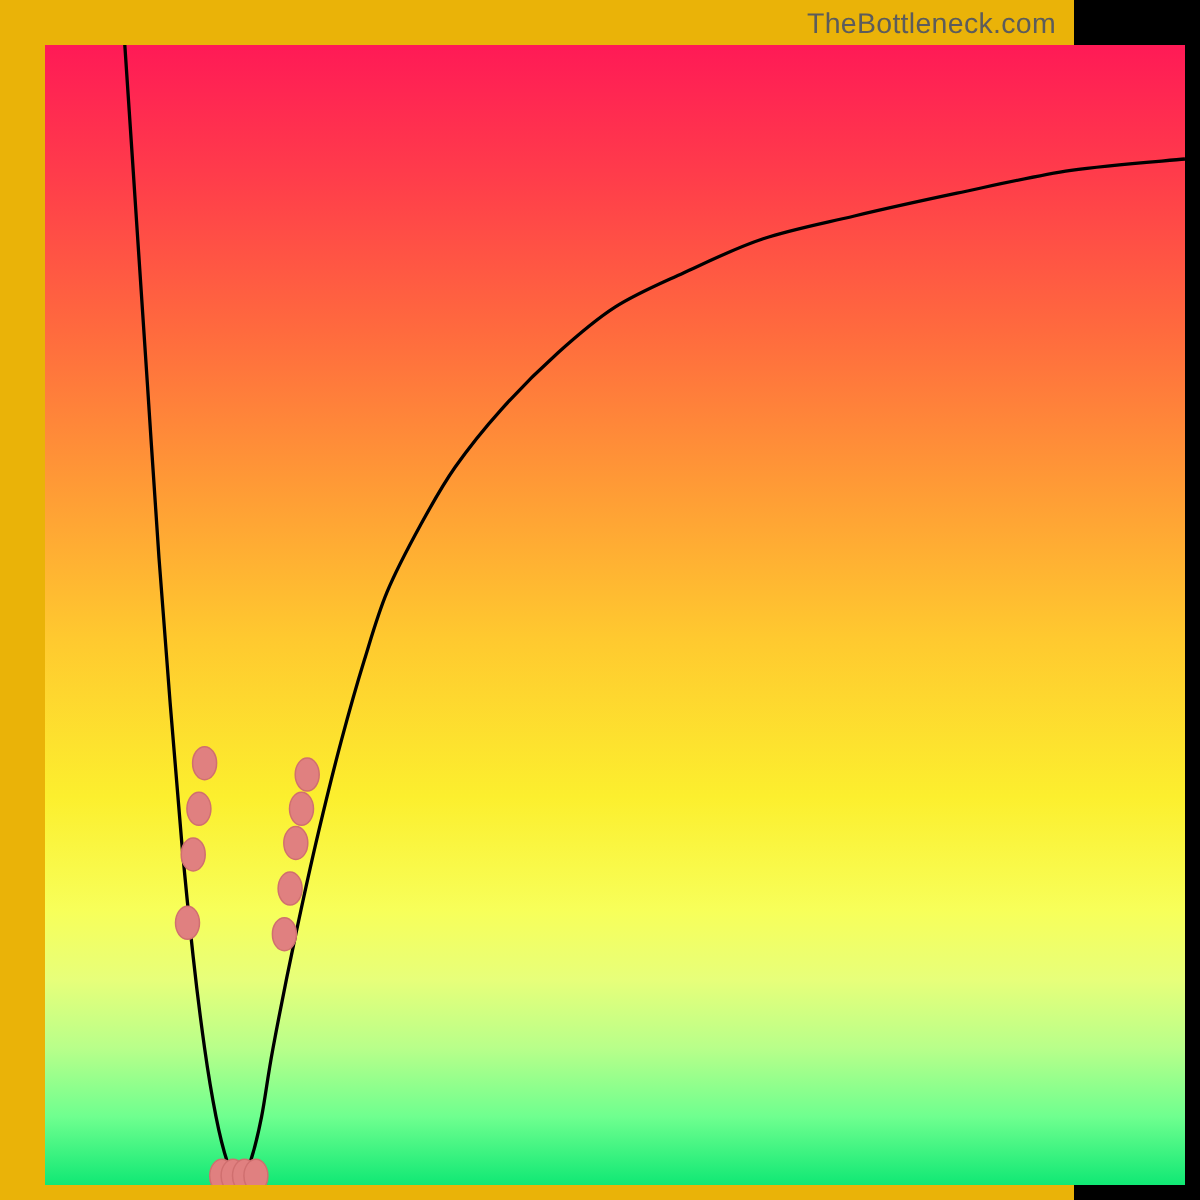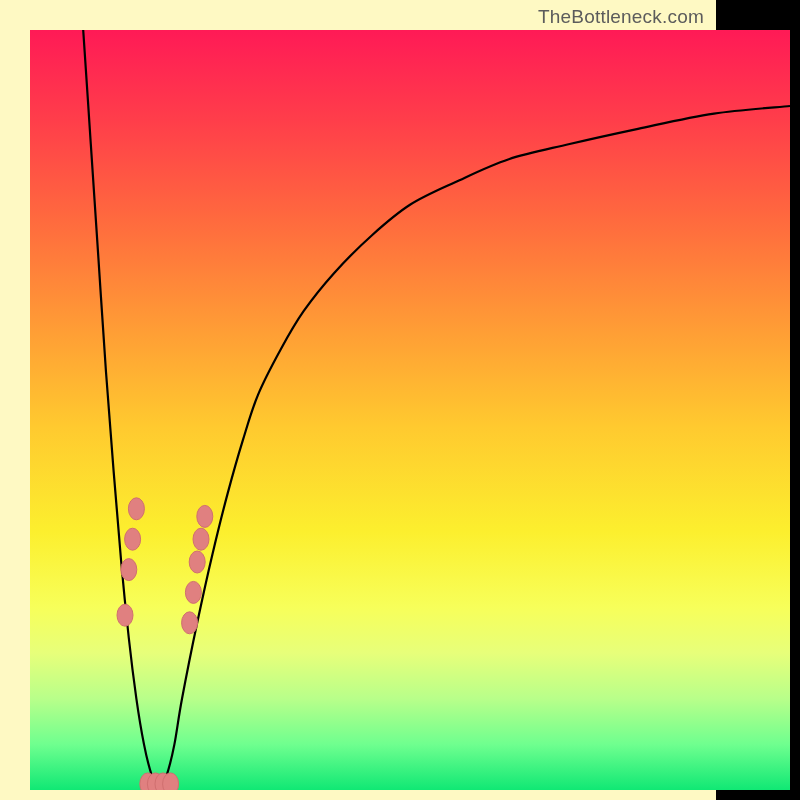--- a/index.html
+++ b/index.html
@@ -8,21 +8,21 @@
     width: 800px;
     height: 800px;
     overflow: hidden;
     background: #000;
     font-family: Arial, Helvetica, sans-serif;
   }
   .frame {
     position: relative;
     width: 716px;
     height: 800px;
-    background: #fef9c3;
+    background: #eab308;
   }
   .plot-area {
     position: absolute;
     left: 30px;
     top: 30px;
     width: 760px;
     height: 760px;
     background: linear-gradient(
       to bottom,
       #ff1a56 0%,

